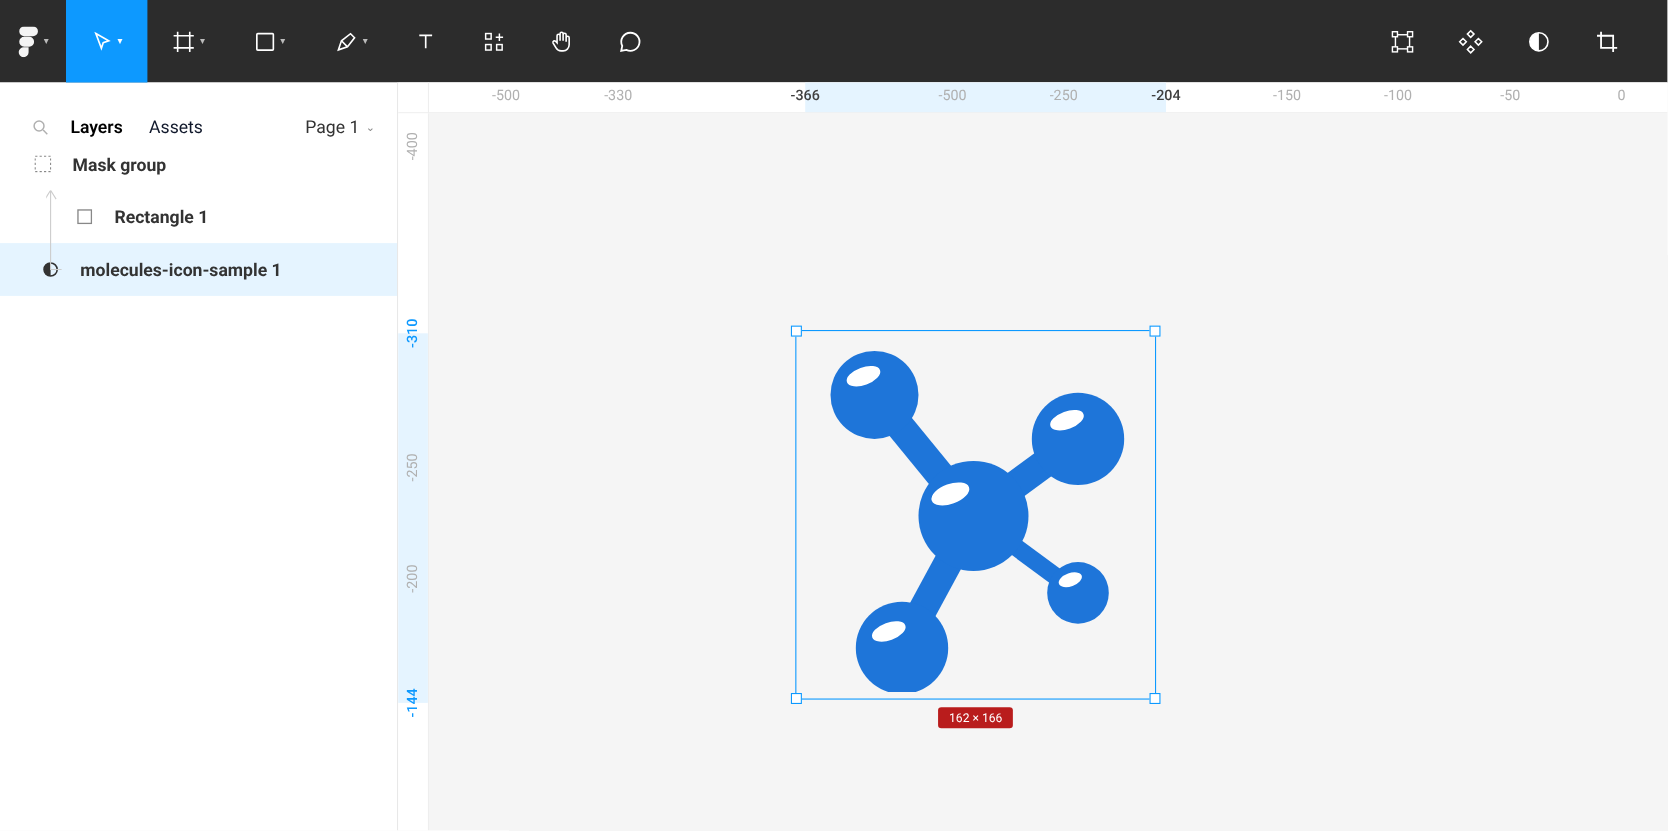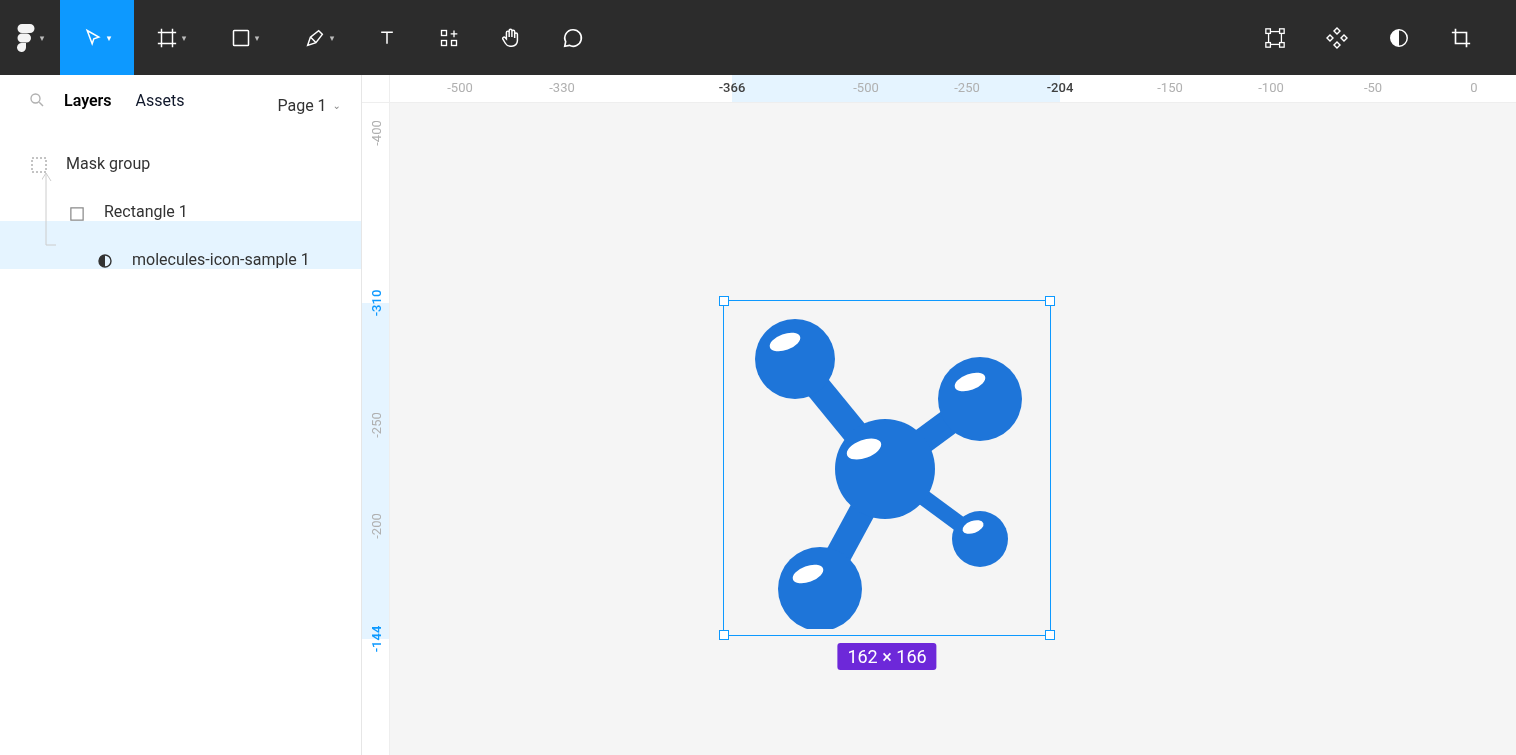--- a/index.html
+++ b/index.html
@@ -17,33 +17,33 @@
   .tb-btn.active .chev { color: #fff; }
   .topbar-right { margin-left: auto; display: flex; align-items: center; height: 100%; padding-right: 24px; gap: 0; }
   .tb-btn.r { width: 62px; }
   svg { display: block; }
   
   
   .workspace { display: flex; height: calc(755px - 75px); }
   
   
   .left-panel { width: 362px; border-right: 1px solid #e6e6e6; background: #fff; display: flex; flex-direction: column; }
-  .panel-header { height: 50px; display: flex; align-items: center; padding: 0 20px 0 28px; font-size: 16px; }
+  .panel-header { height: 50px; display: flex; align-items: flex-end; padding: 0 20px 0 28px; font-size: 16px; }
   .panel-header .search-ico { color: #b0b0b0; margin-right: 18px; }
   .panel-tab { margin-right: 24px; color: #0f172a; cursor: pointer; }
   .panel-tab.active { color: #000; font-weight: 600; }
   .panel-header .page-sel { margin-left: auto; color: #333; cursor: pointer; display: flex; align-items: center; gap: 6px; margin-top: 11px; }
   .panel-header .page-sel .chev2 { font-size: 10px; color: #888; }
   
   .layers-list { flex: 1; overflow: auto; font-size: 16px; color: #333; }
-  .layer-row { height: 48px; display: flex; align-items: flex-end; padding-left: 28px; cursor: pointer; position: relative; }
+  .layer-row { height: 48px; display: flex; align-items: center; padding-left: 28px; cursor: pointer; position: relative; font-weight: bold; }
   .layer-row.selected { background: #e5f4ff; }
   .layer-ico { width: 22px; display: flex; justify-content: center; margin-right: 16px; color: #555; }
   .layer-row.indent1 { padding-left: 66px; }
-  .layer-row.indent2 { padding-left: 94px; }
+  .layer-row.indent2 { padding-left: 35px; }
   .tree-line { position: absolute; left: 42px; top: 0; bottom: 0; width: 20px; pointer-events:none; }
   
   
   .canvas-wrap { flex: 1; position: relative; background: #f5f5f5; }
   .ruler-h { position: absolute; top: 0; left: 28px; right: 0; height: 28px; background: #fff; border-bottom: 1px solid #eee; font-size: 13px; color: #b0b0b0; }
   .ruler-h .tick { position: absolute; top: 5px; transform: translateX(-50%); }
   .ruler-h .tick.hl { color: #404040; font-weight: 500; }
   .ruler-h .sel-band { position: absolute; top: 0; bottom: 0; background: #e5f4ff; }
   .ruler-v { position: absolute; top: 28px; left: 0; bottom: 0; width: 28px; background: #fff; border-right: 1px solid #eee; font-size: 13px; color: #b0b0b0; }
   .ruler-v .tick { position: absolute; left: 50%; transform: translate(-50%, -50%) rotate(-90deg); transform-origin: center; white-space: nowrap; }
@@ -52,21 +52,21 @@
   .ruler-corner { position: absolute; top:0; left:0; width:28px; height:28px; background:#fff; border-right:1px solid #eee; border-bottom:1px solid #eee; }
   
   .canvas { position: absolute; top: 28px; left: 28px; right: 0; bottom: 0; background: #f5f5f5; }
   
   .sel-box { position: absolute; border: 1.5px solid #0d99ff; }
   .sel-handle { position: absolute; width: 10px; height: 10px; background: #fff; border: 1.5px solid #0d99ff; }
   .sel-handle.tl { top: -5px; left: -5px; }
   .sel-handle.tr { top: -5px; right: -5px; }
   .sel-handle.bl { bottom: -5px; left: -5px; }
   .sel-handle.br { bottom: -5px; right: -5px; }
-  .dim-badge { position: absolute; top: calc(100% + 8px); left: 50%; transform: translateX(-50%); background: #6d28d9; color: #fff; font-size: 18px; padding: 3px 10px; border-radius: 3px; white-space: nowrap; }
+  .dim-badge { position: absolute; top: calc(100% + 8px); left: 50%; transform: translateX(-50%); background: #b91c1c; color: #fff; font-size: 11px; padding: 3px 10px; border-radius: 3px; white-space: nowrap; }
   
   
   .molecule { position: absolute; }
 </style>
 </head>
 <body>
 
 <div class="topbar">
   <div class="tb-group">
     <div class="tb-btn logo">

